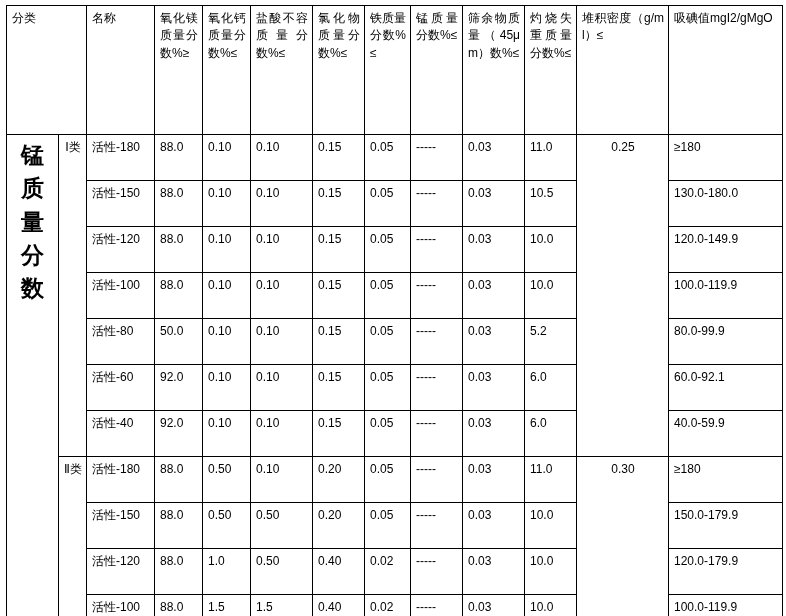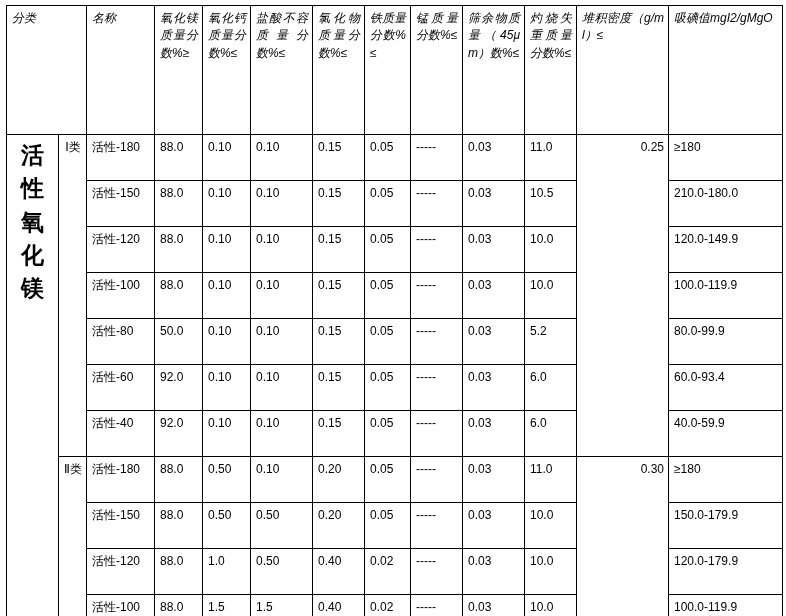--- a/index.html
+++ b/index.html
@@ -31,21 +31,20 @@
     padding: 4px 4px 4px 5px;
     line-height: 1.45;
     word-break: break-all;
   }
   
   .hdr td {
     height: 120px;
     vertical-align: top;
     font-size: 12px;
     letter-spacing: 0px;
-    font-style: italic;
   }
   .hdr .cjk {
     
     text-align: justify;
     text-justify: inter-ideograph;
   }
   
   .cat-cell {
     text-align: center;
     vertical-align: middle;
@@ -64,21 +63,21 @@
     vertical-align: middle;
     font-size: 12px;
     line-height: 1.4;
     padding: 0 2px;
     margin-top: 28px;
   }
   .class-cell .vtext {
     display: block;
   }
   .density-cell {
-    text-align: right;
+    text-align: center;
     vertical-align: middle;
     font-size: 12px;
   }
   td.data {
     vertical-align: middle;
     height: 37px;
     font-size: 12px;
   }
   
   col.c0 { width: 52px; }
@@ -126,21 +125,21 @@
         <td class="cjk">铁质量分数%≤</td>
         <td class="cjk">锰质量分数%≤</td>
         <td class="cjk">筛余物质量（45μm）数%≤</td>
         <td class="cjk">灼烧失重质量分数%≤</td>
         <td class="cjk">堆积密度（g/ml）≤</td>
         <td class="cjk">吸碘值mgI2/gMgO</td>
       </tr>
 
       <tr>
         <td class="cat-cell" rowspan="13">
-          <span class="vtext">活性氧化镁</span>
+          <span class="vtext">锰质量分数</span>
         </td>
         <td class="class-cell" rowspan="7">
           <span class="vtext">Ⅰ类</span>
         </td>
         <td class="data">活性-180</td>
         <td class="data">88.0</td>
         <td class="data">0.10</td>
         <td class="data">0.10</td>
         <td class="data">0.15</td>
         <td class="data">0.05</td>
@@ -153,21 +152,21 @@
       <tr>
         <td class="data">活性-150</td>
         <td class="data">88.0</td>
         <td class="data">0.10</td>
         <td class="data">0.10</td>
         <td class="data">0.15</td>
         <td class="data">0.05</td>
         <td class="data">-----</td>
         <td class="data">0.03</td>
         <td class="data">10.5</td>
-        <td class="data">210.0-180.0</td>
+        <td class="data">130.0-180.0</td>
       </tr>
       <tr>
         <td class="data">活性-120</td>
         <td class="data">88.0</td>
         <td class="data">0.10</td>
         <td class="data">0.10</td>
         <td class="data">0.15</td>
         <td class="data">0.05</td>
         <td class="data">-----</td>
         <td class="data">0.03</td>
@@ -201,21 +200,21 @@
       <tr>
         <td class="data">活性-60</td>
         <td class="data">92.0</td>
         <td class="data">0.10</td>
         <td class="data">0.10</td>
         <td class="data">0.15</td>
         <td class="data">0.05</td>
         <td class="data">-----</td>
         <td class="data">0.03</td>
         <td class="data">6.0</td>
-        <td class="data">60.0-93.4</td>
+        <td class="data">60.0-92.1</td>
       </tr>
       <tr>
         <td class="data">活性-40</td>
         <td class="data">92.0</td>
         <td class="data">0.10</td>
         <td class="data">0.10</td>
         <td class="data">0.15</td>
         <td class="data">0.05</td>
         <td class="data">-----</td>
         <td class="data">0.03</td>

